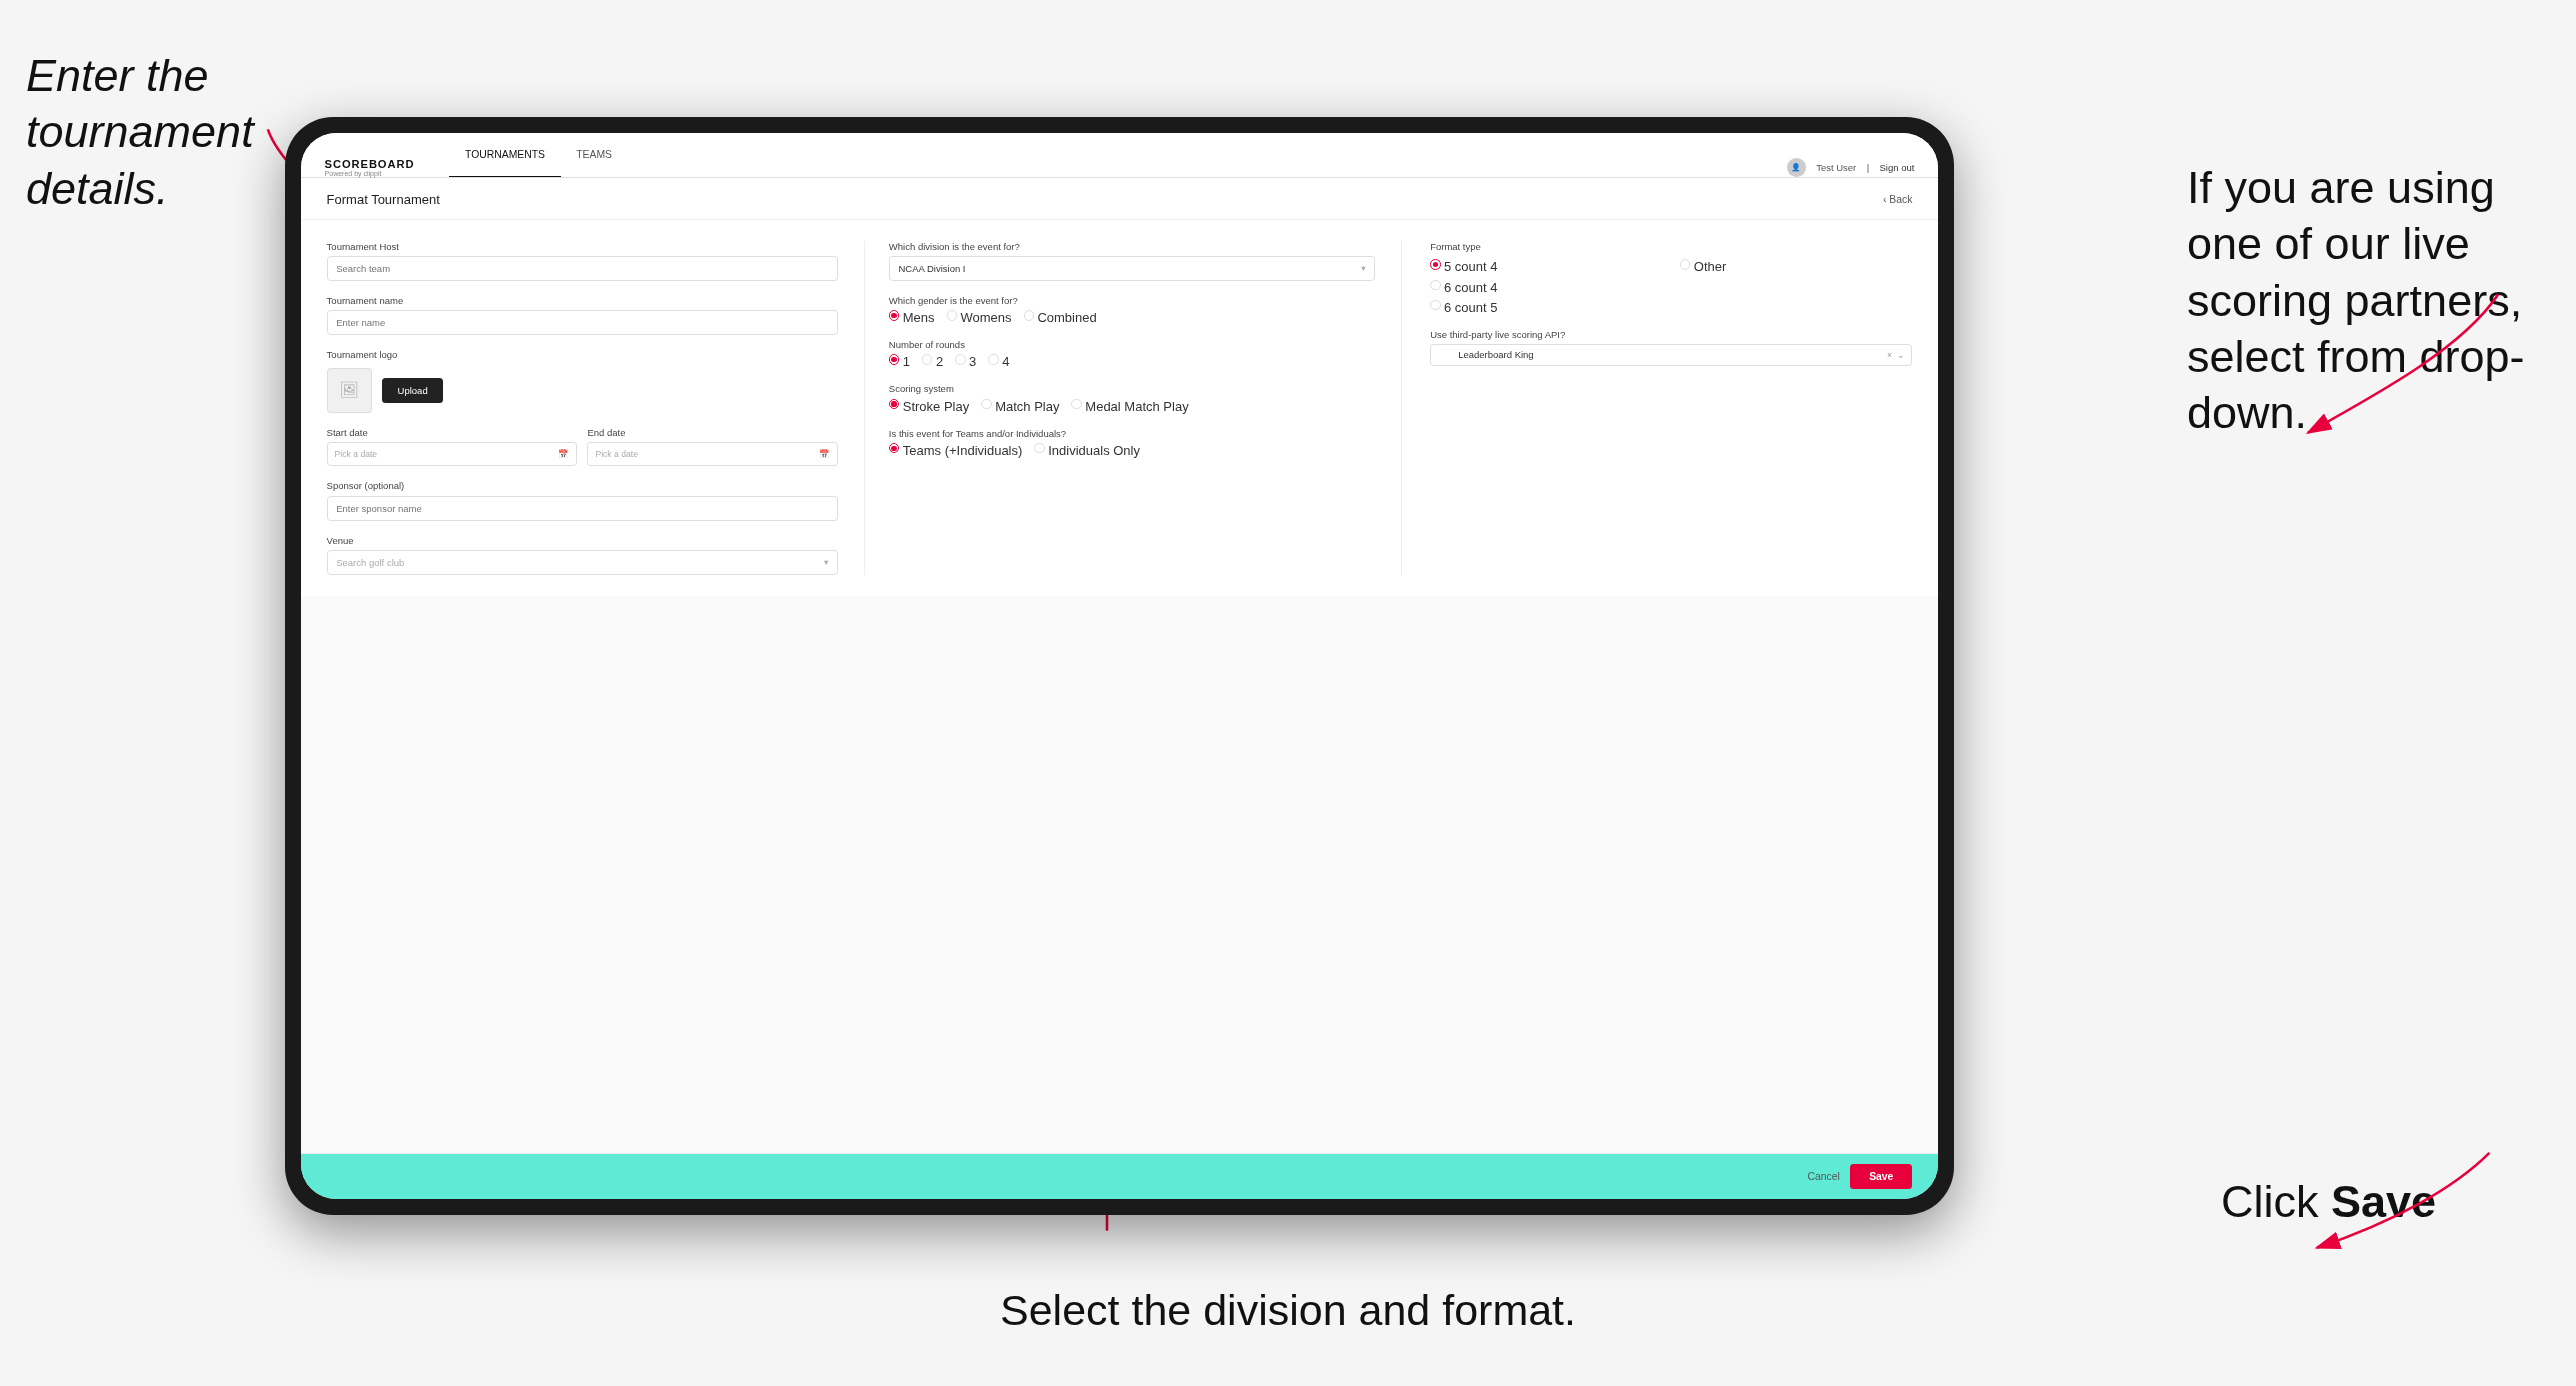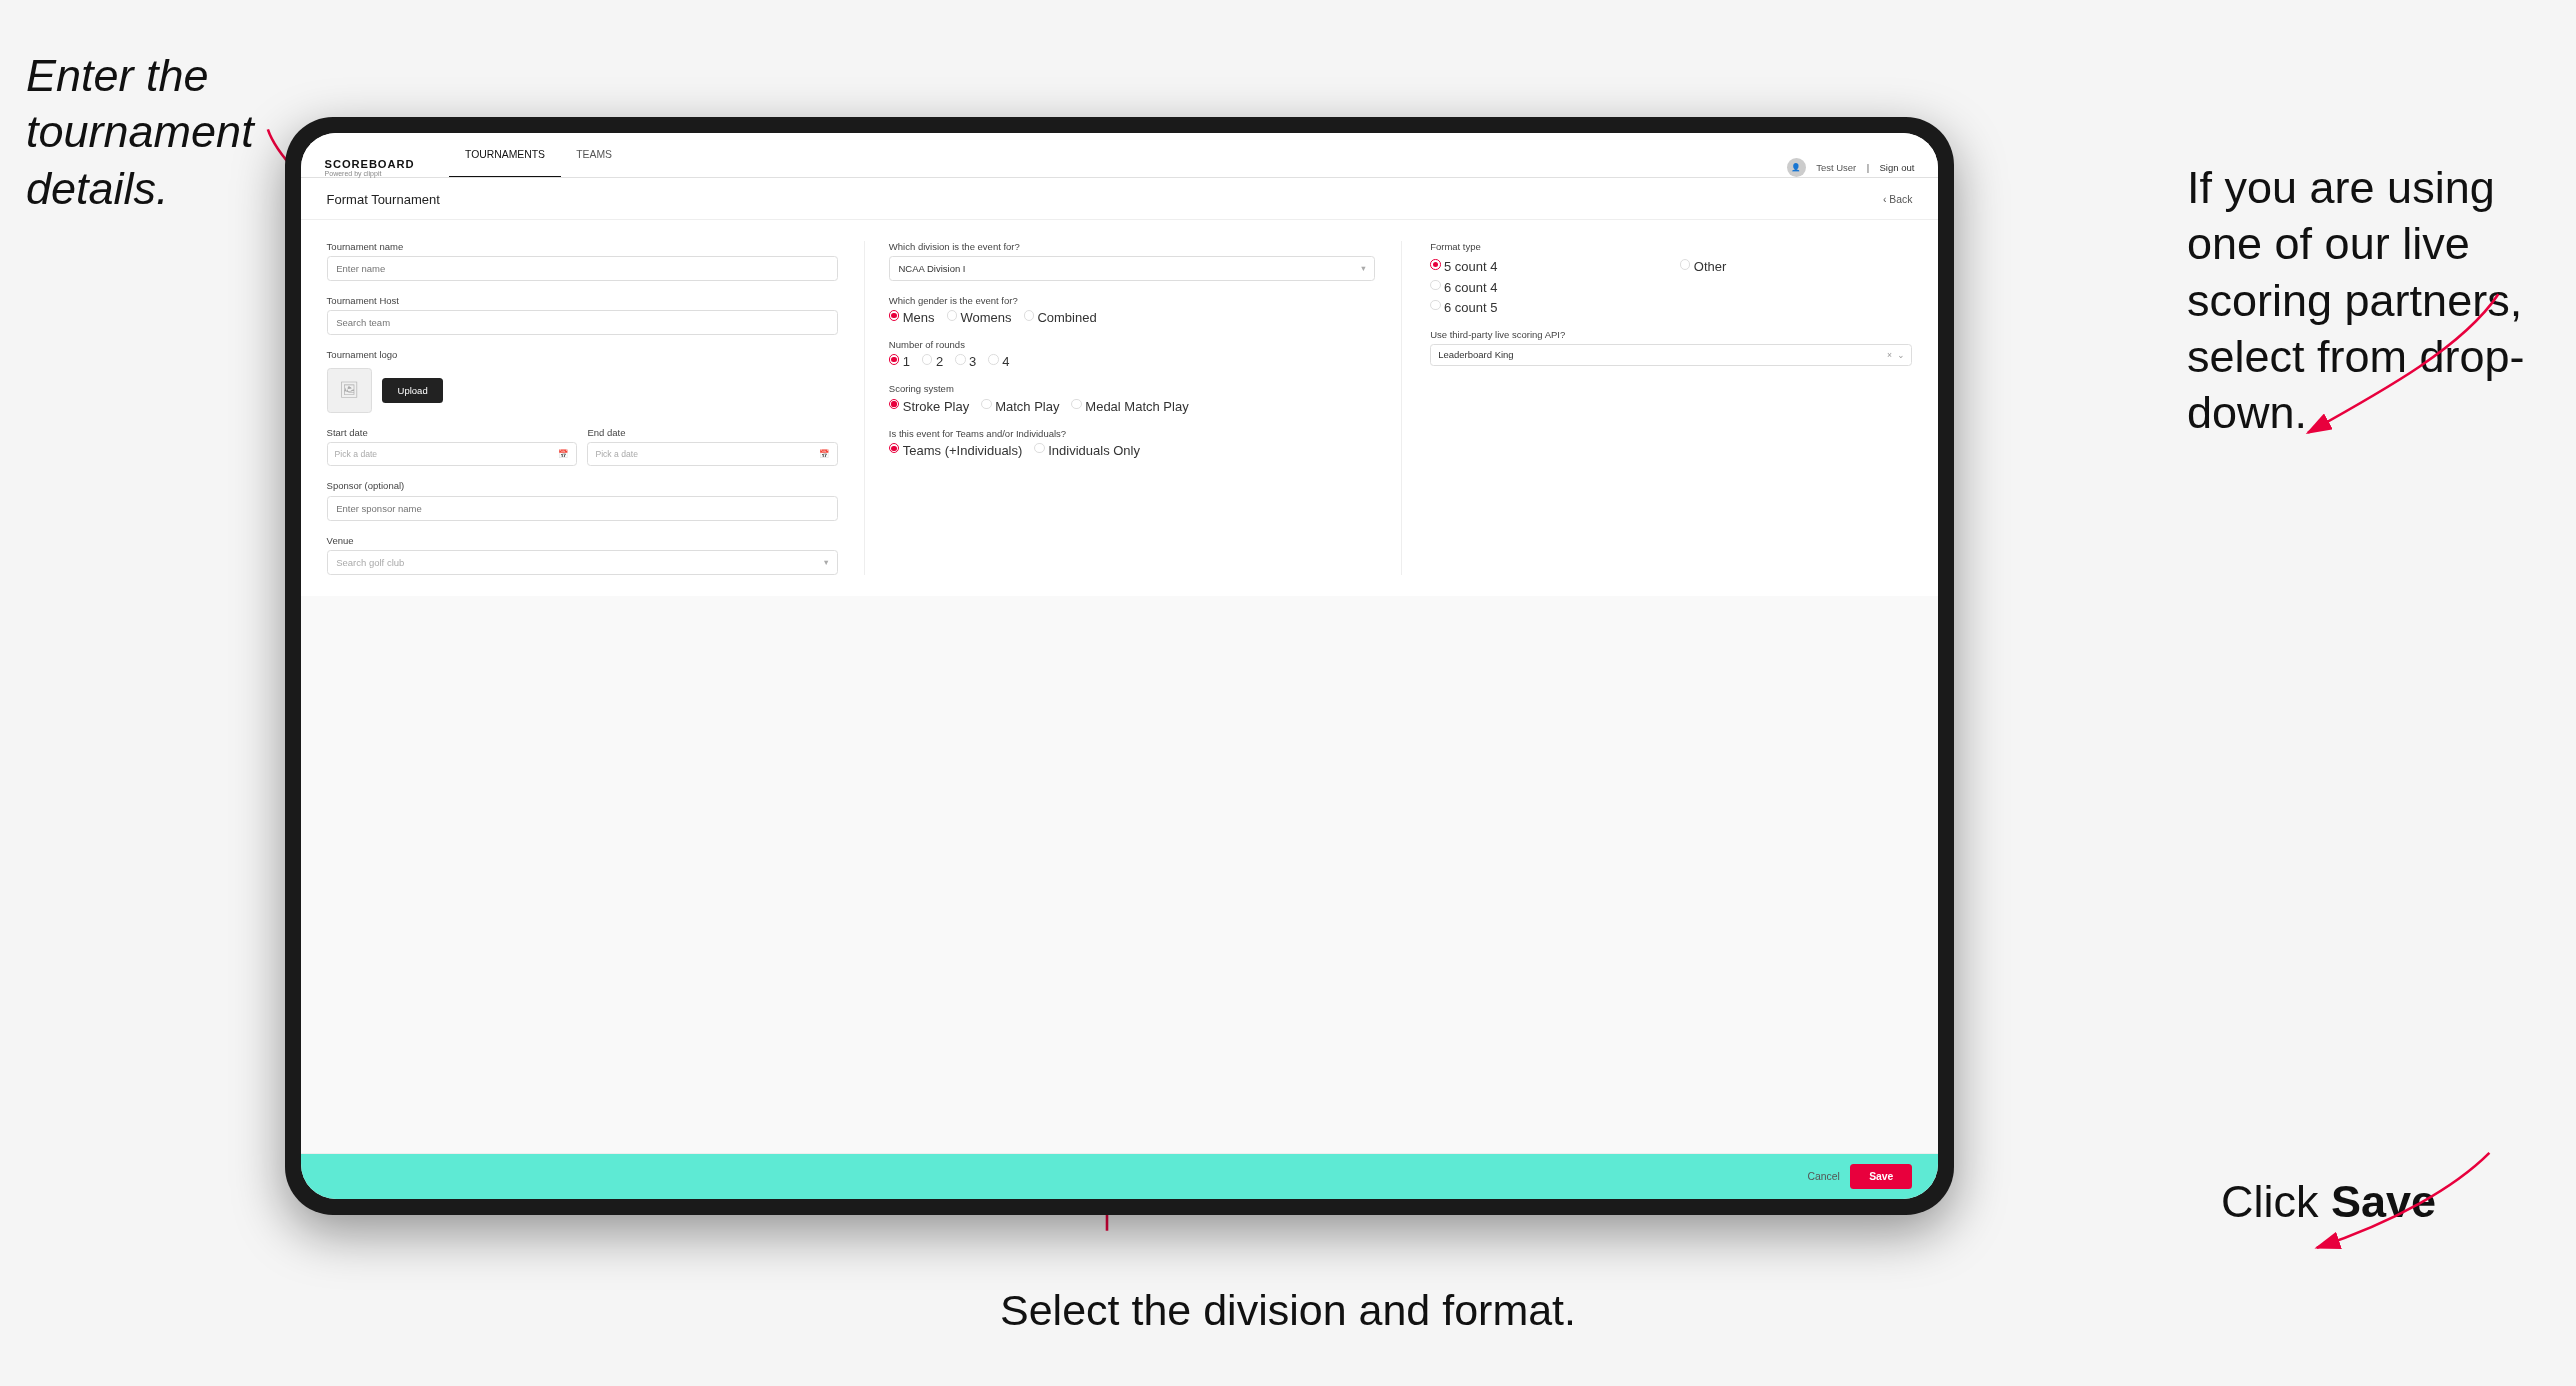--- a/index.html
+++ b/index.html
@@ -312,20 +312,21 @@
       border: 0.9px solid #ddd;
       border-radius: 3.5px;
       background: #fff;
       padding: 4.3px 7px;
       font-size: 9.5px;
       gap: 5.2px;
     }
     .third-party-input .value {
       flex: 1;
       color: #333;
+      margin-left: 20px;
     }
     .third-party-input .clear-btn {
       color: #999;
       font-size: 8.6px;
       cursor: pointer;
     }
     .third-party-input .arrow-btn {
       color: #999;
       font-size: 8.6px;
       cursor: pointer;
@@ -432,27 +433,27 @@
     <div class="page-header">
       <span class="page-title">Format Tournament</span>
       <span class="back-link">Back</span>
     </div>
 
     <div class="form-body">
 
       <div class="form-col">
 
         <div class="field-group">
+          <label class="field-label">Tournament Host</label>
+          <input class="field-input" type="text" placeholder="Search team" style="">
+        </div>
+
+        <div class="field-group">
           <label class="field-label">Tournament name</label>
           <input class="field-input" type="text" placeholder="Enter name" style="">
-        </div>
-
-        <div class="field-group">
-          <label class="field-label">Tournament Host</label>
-          <input class="field-input" type="text" placeholder="Search team" style="">
         </div>
 
         <div class="field-group">
           <label class="field-label">Tournament logo</label>
           <div class="logo-area">
             <div class="logo-placeholder">🖼</div>
             <button class="upload-btn">Upload</button>
           </div>
         </div>
 

